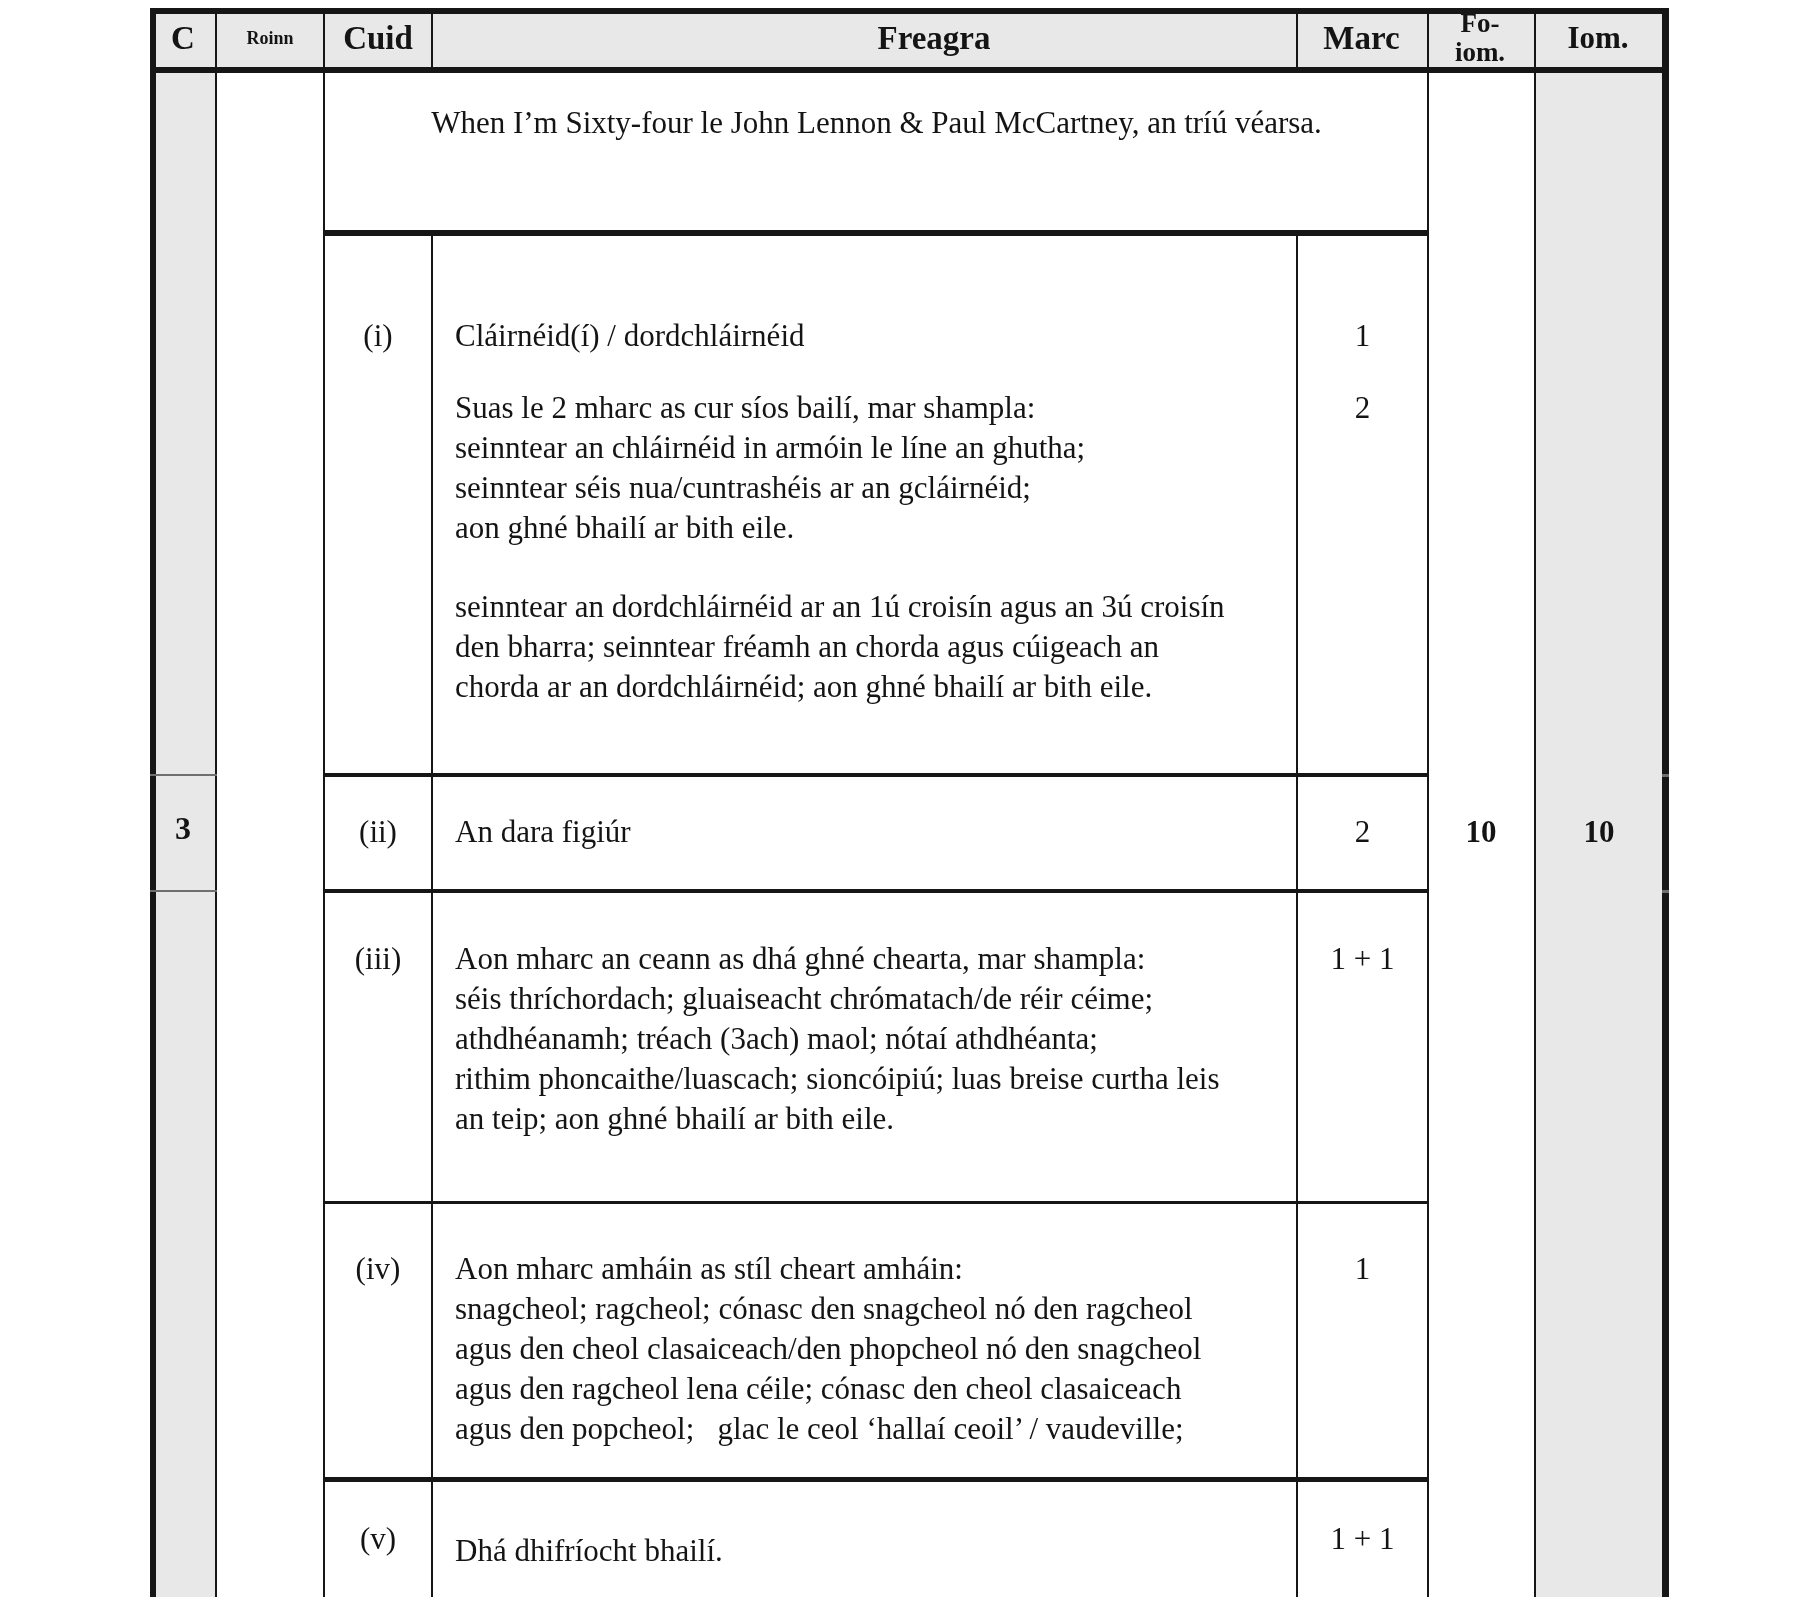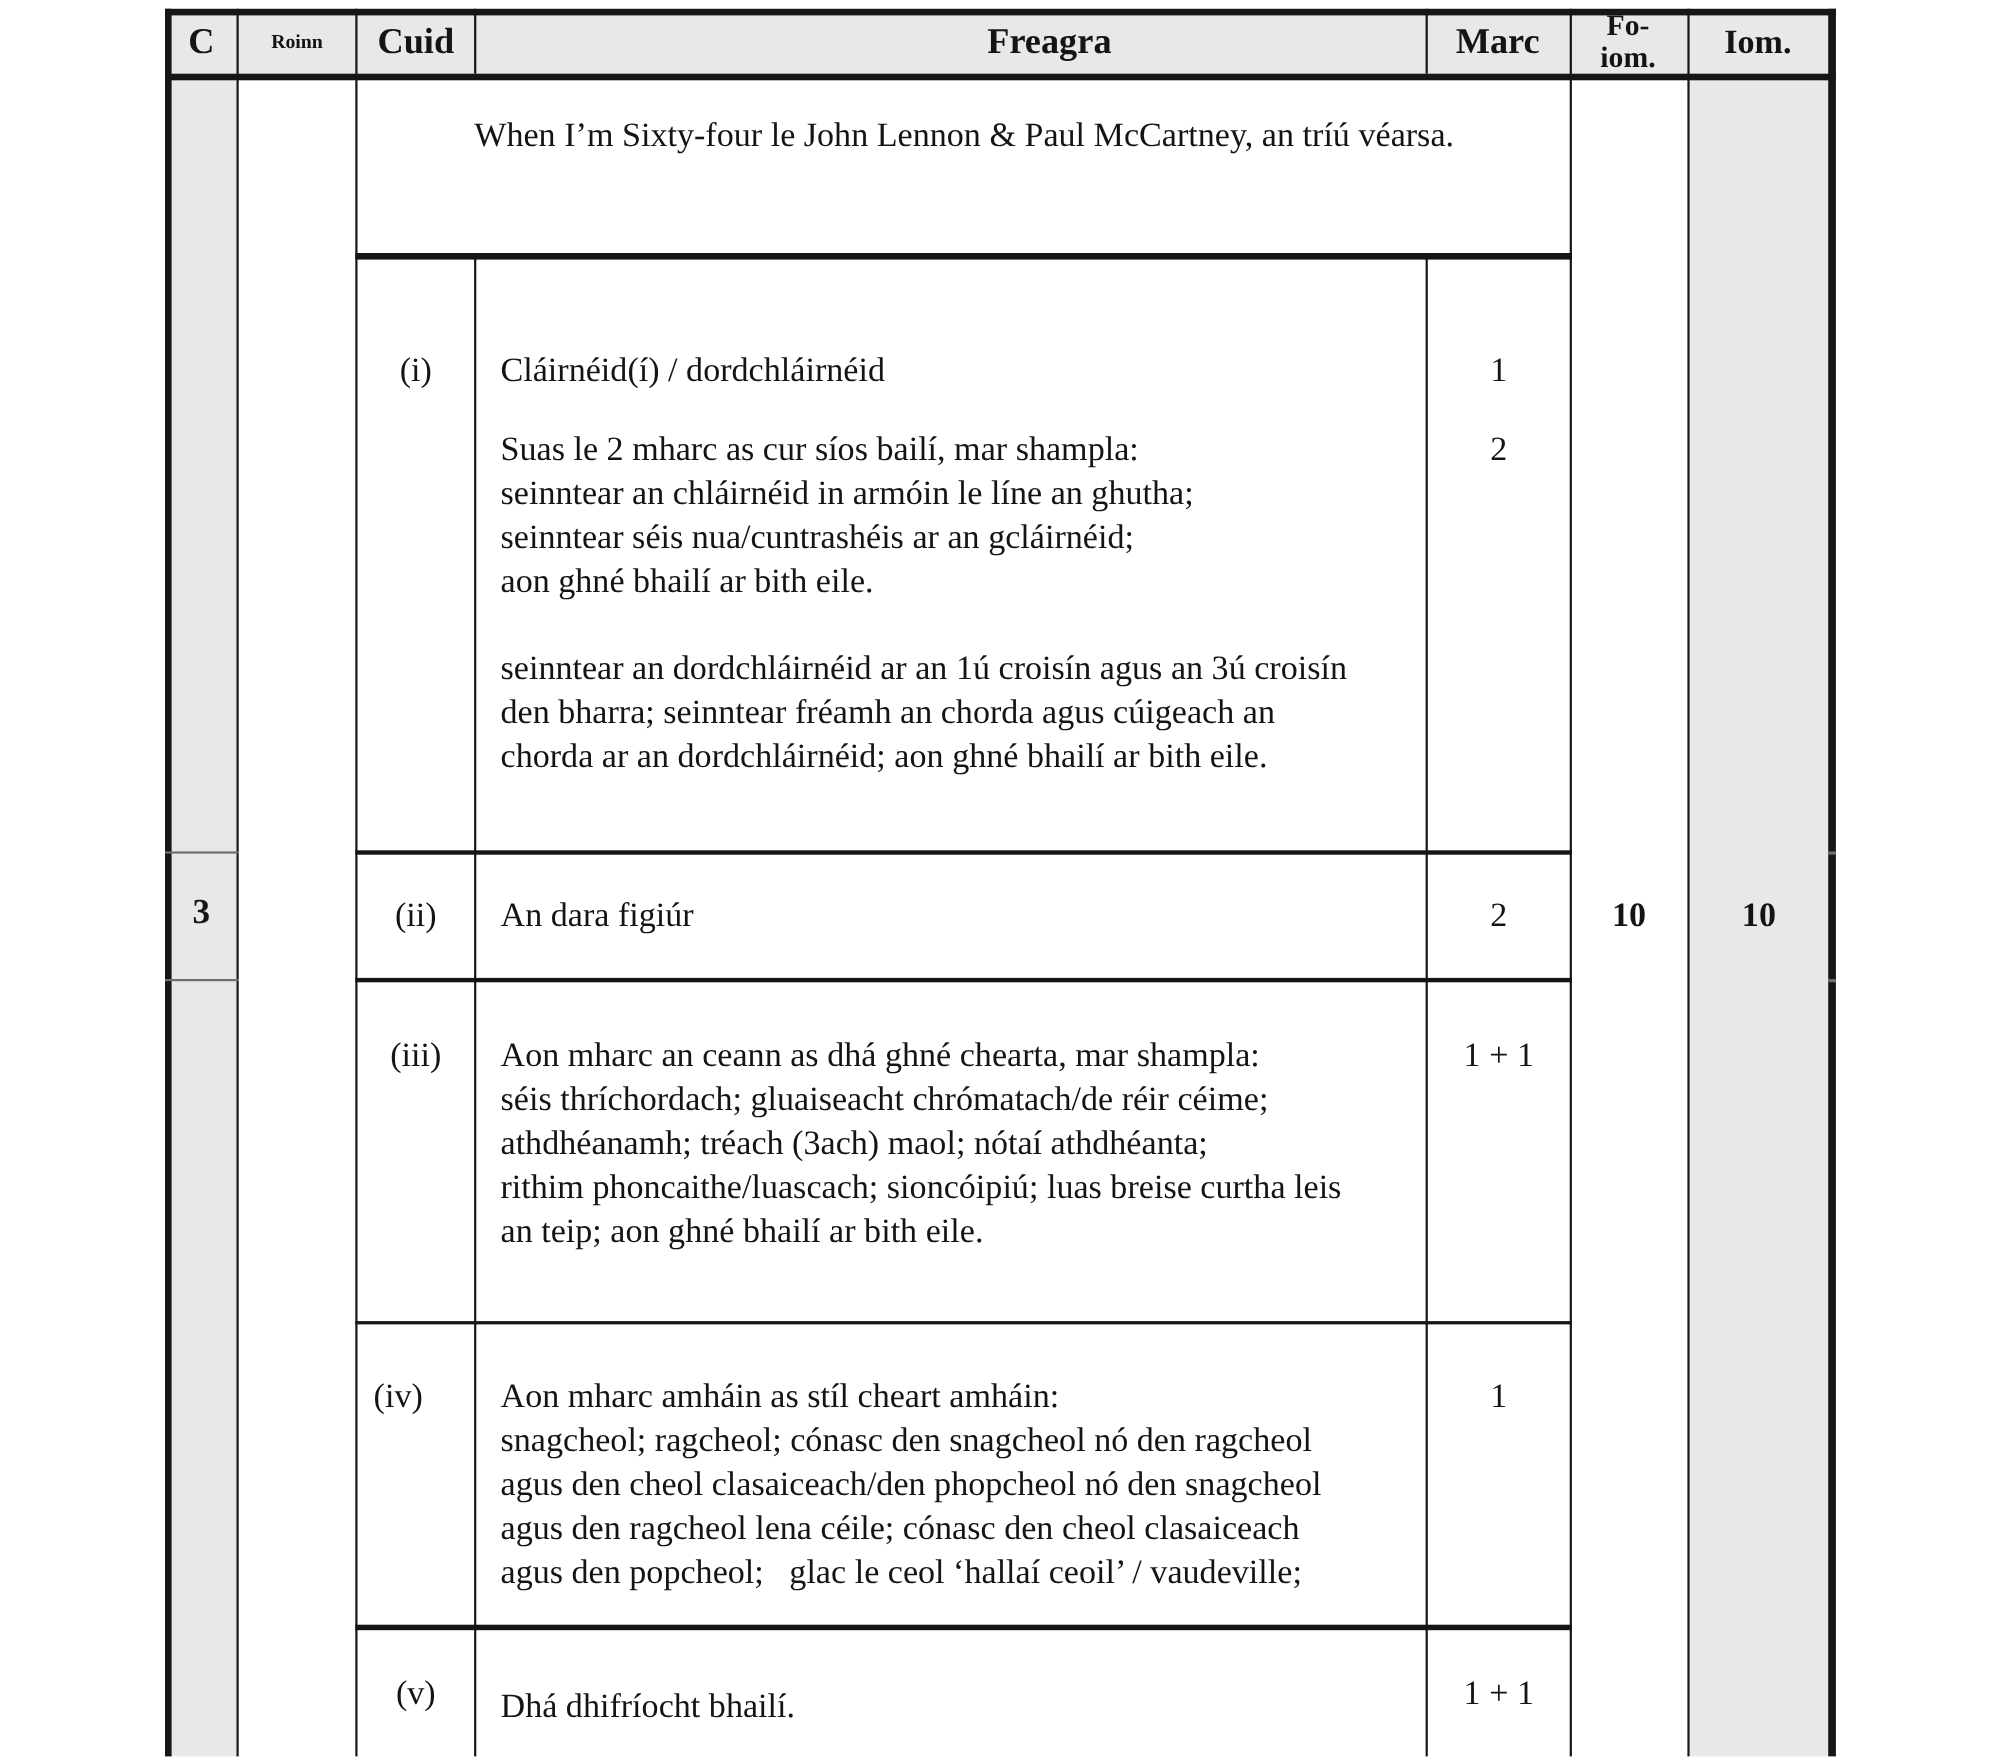--- a/index.html
+++ b/index.html
@@ -53,21 +53,21 @@
 
   <div class="hcell" style="left:150px;width:66px;">
       <span>C</span>
     </div>
   <div class="hcell" style="left:216px;width:108px;font-size:18px;">
       <span>Roinn</span>
     </div>
   <div class="hcell" style="left:324px;width:108px;">
       <span>Cuid</span>
     </div>
-  <div class="hcell" style="left:452px;width:1004px;text-align:right;">
+  <div class="hcell" style="left:432px;width:1004px;text-align:right;">
       <span>Freagra</span>
     </div>
   <div class="hcell" style="left:1296px;width:131px;">
       <span>Marc</span>
     </div>
   <div class="hcell pre" style="left:1427px;width:106px;font-size:27px;line-height:29px;"><span class="pre">Fo-
 iom.</span></div>
   <div class="hcell" style="left:1534px;width:128px;font-size:31px;">
       <span>Iom.</span>
     </div>
@@ -97,21 +97,21 @@
   <div class="txt center" style="left:1298px;top:812px;width:129px;">2</div>
 
   <div class="txt center" style="left:324px;top:939px;width:108px;">(iii)</div>
   <div class="txt pre" style="left:455px;top:939px;width:840px;">Aon mharc an ceann as dhá ghné chearta, mar shampla:
 séis thríchordach; gluaiseacht chrómatach/de réir céime;
 athdhéanamh; tréach (3ach) maol; nótaí athdhéanta;
 rithim phoncaithe/luascach; sioncóipiú; luas breise curtha leis
 an teip; aon ghné bhailí ar bith eile.</div>
   <div class="txt center" style="left:1298px;top:939px;width:129px;">1 + 1</div>
 
-  <div class="txt center" style="left:308px;top:1249px;width:108px;">(iv)</div>
+  <div class="txt center" style="left:324px;top:1249px;width:108px;">(iv)</div>
   <div class="txt pre" style="left:455px;top:1249px;width:840px;">Aon mharc amháin as stíl cheart amháin:
 snagcheol; ragcheol; cónasc den snagcheol nó den ragcheol
 agus den cheol clasaiceach/den phopcheol nó den snagcheol
 agus den ragcheol lena céile; cónasc den cheol clasaiceach
 agus den popcheol;   glac le ceol ‘hallaí ceoil’ / vaudeville;</div>
   <div class="txt center" style="left:1298px;top:1249px;width:129px;">1</div>
 
   <div class="txt center" style="left:324px;top:1519px;width:108px;">(v)</div>
   <div class="txt pre" style="left:455px;top:1519px;width:840px;margin-top:12px;">Dhá dhifríocht bhailí.</div>
   <div class="txt center" style="left:1298px;top:1519px;width:129px;">1 + 1</div>

